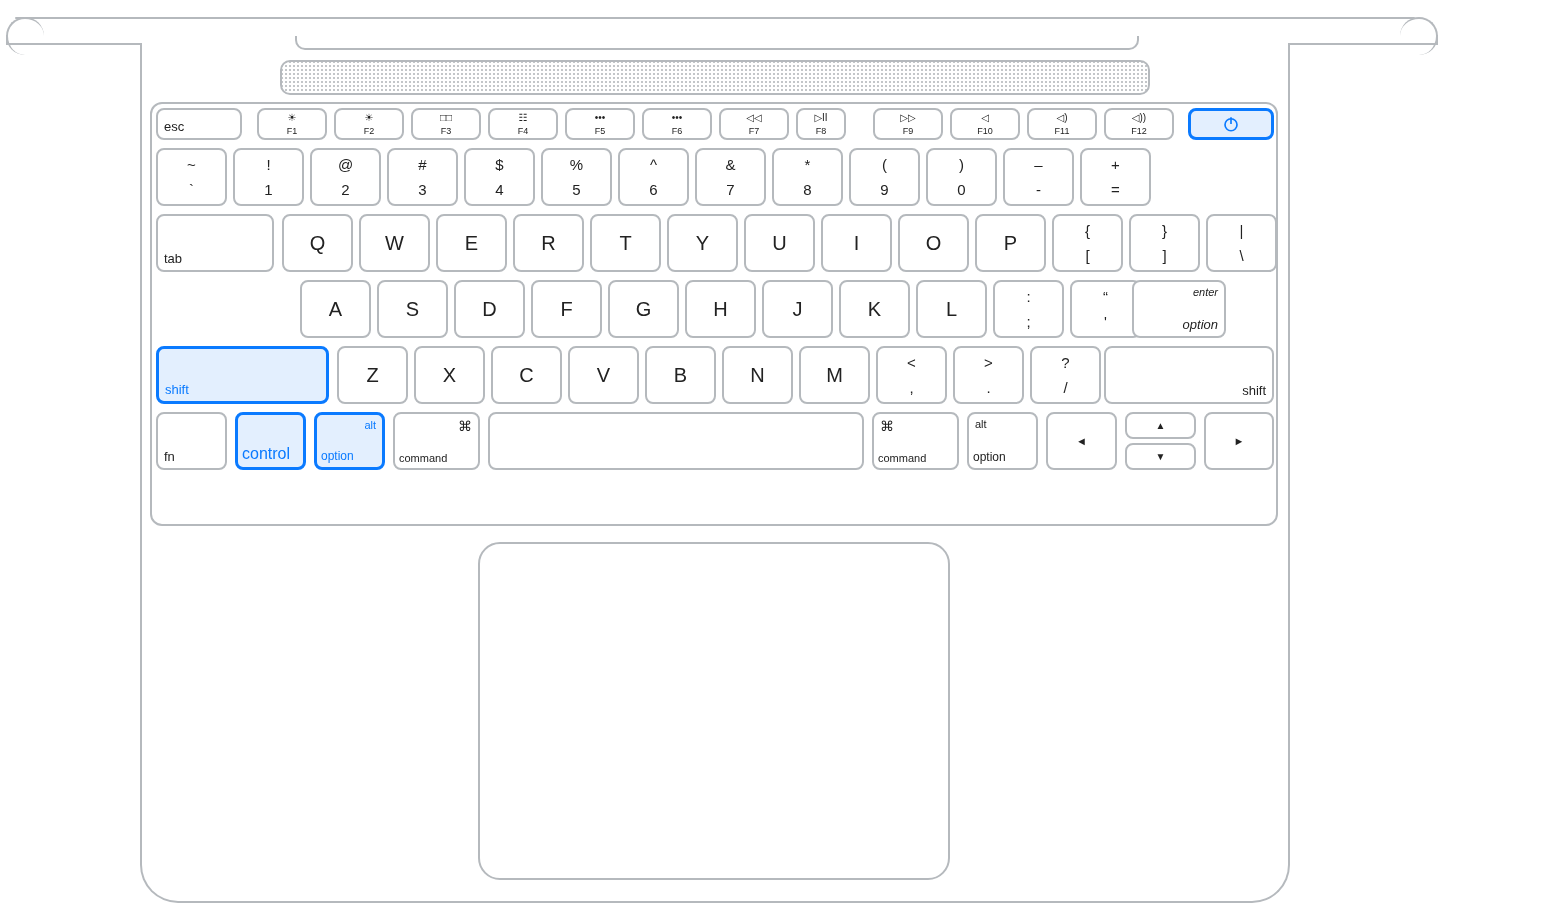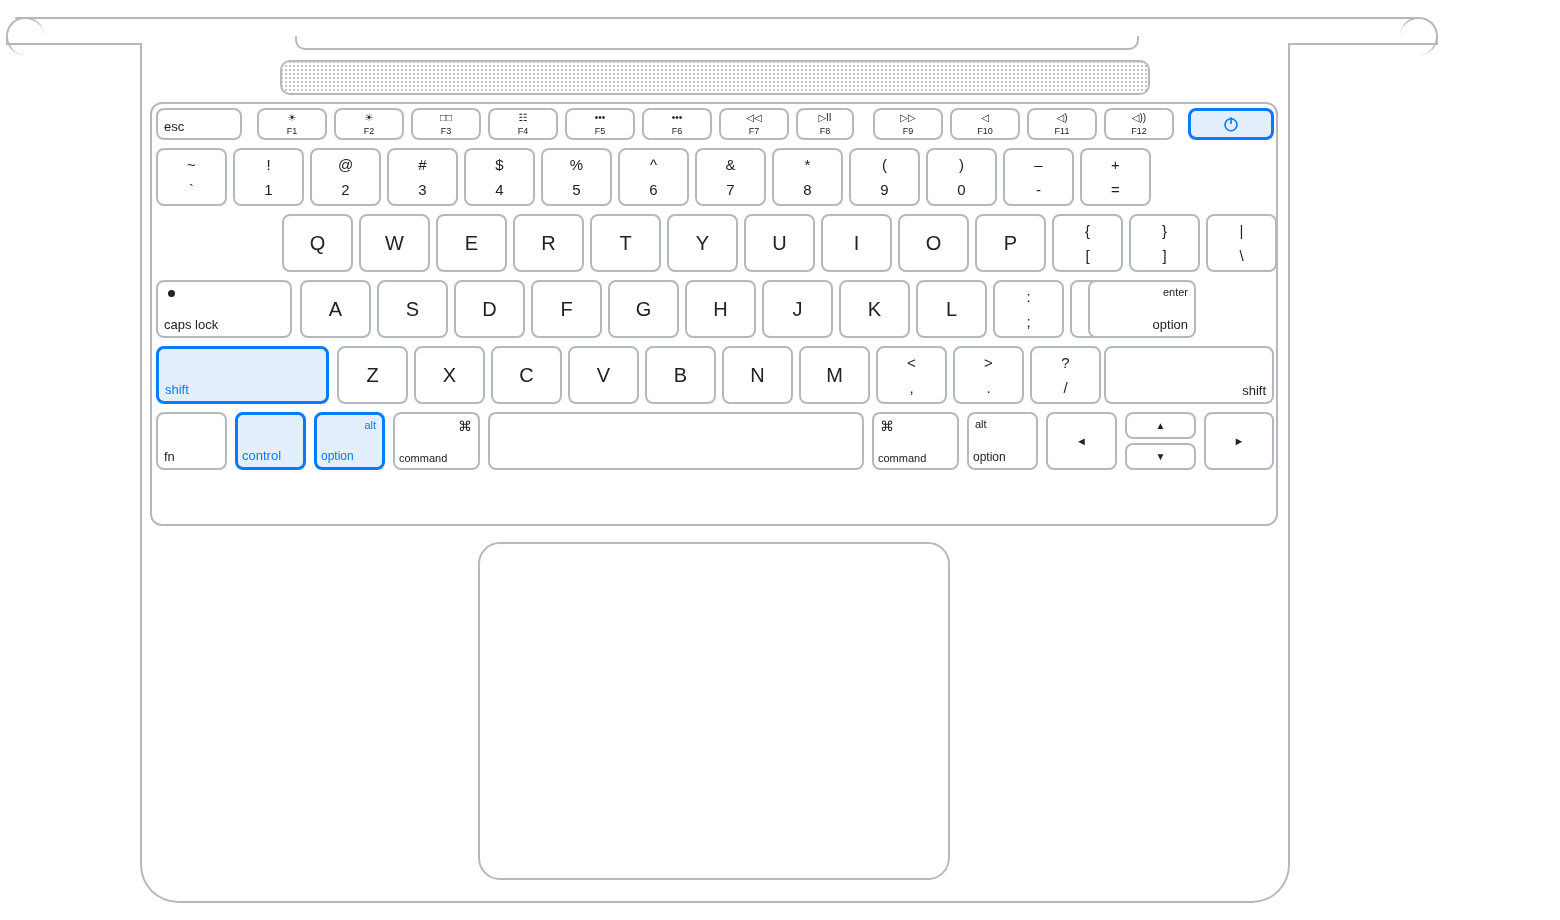--- a/index.html
+++ b/index.html
@@ -72,21 +72,21 @@
       <span class="flabel">F5</span>
     </div>
   <div class="key fnkey" style="left:642px;top:108px;width:70px;">
       <span class="ficon">•••</span>
       <span class="flabel">F6</span>
     </div>
   <div class="key fnkey" style="left:719px;top:108px;width:70px;">
       <span class="ficon">◁◁</span>
       <span class="flabel">F7</span>
     </div>
-  <div class="key fnkey" style="left:796px;top:108px;width:58px;">
+  <div class="key fnkey" style="left:796px;top:108px;width:50px;">
       <span class="ficon">▷II</span>
       <span class="flabel">F8</span>
     </div>
   <div class="key fnkey" style="left:873px;top:108px;width:70px;">
       <span class="ficon">▷▷</span>
       <span class="flabel">F9</span>
     </div>
   <div class="key fnkey" style="left:950px;top:108px;width:70px;">
       <span class="ficon">◁</span>
       <span class="flabel">F10</span>
@@ -157,20 +157,23 @@
       <div class="key nkey" style="left: 1003px; top: 148px; width: 71px;">
         <span class="lbl ctop">–</span>
         <span class="lbl cbot">-</span>
       </div>
       <div class="key nkey" style="left: 1080px; top: 148px; width: 71px;">
         <span class="lbl ctop">+</span>
         <span class="lbl cbot">=</span>
       </div>
     </div>
 
+  <div class="key nkey" style="left:156px;top:214px;width:118px;">
+      <span class="lbl bl">tab</span>
+    </div>
   <div id="row2">
       <div class="key nkey" style="left: 282px; top: 214px; width: 71px;">
         <span class="lbl cmid">Q</span>
       </div>
       <div class="key nkey" style="left: 359px; top: 214px; width: 71px;">
         <span class="lbl cmid">W</span>
       </div>
       <div class="key nkey" style="left: 436px; top: 214px; width: 71px;">
         <span class="lbl cmid">E</span>
       </div>
@@ -202,24 +205,20 @@
       <div class="key nkey" style="left: 1129px; top: 214px; width: 71px;">
         <span class="lbl ctop">}</span>
         <span class="lbl cbot">]</span>
       </div>
       <div class="key nkey" style="left: 1206px; top: 214px; width: 71px;">
         <span class="lbl ctop">|</span>
         <span class="lbl cbot">\</span>
       </div>
     </div>
 
-  <div class="key nkey" style="left:156px;top:280px;width:136px;">
-    <span class="dot"></span>
-    <span class="lbl bl">caps lock</span>
-  </div>
   <div id="row3">
       <div class="key nkey" style="left: 300px; top: 280px; width: 71px;">
         <span class="lbl cmid">A</span>
       </div>
       <div class="key nkey" style="left: 377px; top: 280px; width: 71px;">
         <span class="lbl cmid">S</span>
       </div>
       <div class="key nkey" style="left: 454px; top: 280px; width: 71px;">
         <span class="lbl cmid">D</span>
       </div>
@@ -243,21 +242,21 @@
       </div>
       <div class="key nkey" style="left: 993px; top: 280px; width: 71px;">
         <span class="lbl ctop">:</span>
         <span class="lbl cbot">;</span>
       </div>
       <div class="key nkey" style="left: 1070px; top: 280px; width: 71px;">
         <span class="lbl ctop">“</span>
         <span class="lbl cbot">'</span>
       </div>
     </div>
-  <div class="key nkey" style="left:1088px;top:280px;width:108px;">
+  <div class="key nkey" style="left:1132px;top:280px;width:94px;font-style:italic;">
     <span class="lbl tr">enter</span>
     <span class="lbl br">option</span>
   </div>
 
   <div class="key hl nkey" style="left:156px;top:346px;width:173px;">
       <span class="lbl bl">shift</span>
     </div>
   <div id="row4">
       <div class="key nkey" style="left: 337px; top: 346px; width: 71px;">
         <span class="lbl cmid">Z</span>
@@ -294,21 +293,21 @@
       </div>
     </div>
   <div class="key nkey" style="left:1104px;top:346px;width:170px;">
       <span class="lbl br">shift</span>
     </div>
 
   <div class="key nkey" style="left:156px;top:412px;width:71px;">
       <span class="lbl bl">fn</span>
     </div>
   <div class="key hl nkey" style="left:235px;top:412px;width:71px;">
-      <span class="lbl" style="left:4px;bottom:4px;font-size:13px;">control</span>
+      <span class="lbl" style="left:4px;bottom:4px;font-size:16px;">control</span>
     </div>
   <div class="key hl nkey" style="left:314px;top:412px;width:71px;">
     <span class="lbl tr">alt</span>
     <span class="lbl" style="left:4px;bottom:4px;font-size:12px;">option</span>
   </div>
   <div class="key nkey" style="left:393px;top:412px;width:87px;">
     <span class="lbl tr" style="font-size:14px;">⌘</span>
     <span class="lbl" style="left:4px;bottom:4px;font-size:11px;">command</span>
   </div>
   <div class="key nkey" style="left:488px;top:412px;width:376px;"></div>

